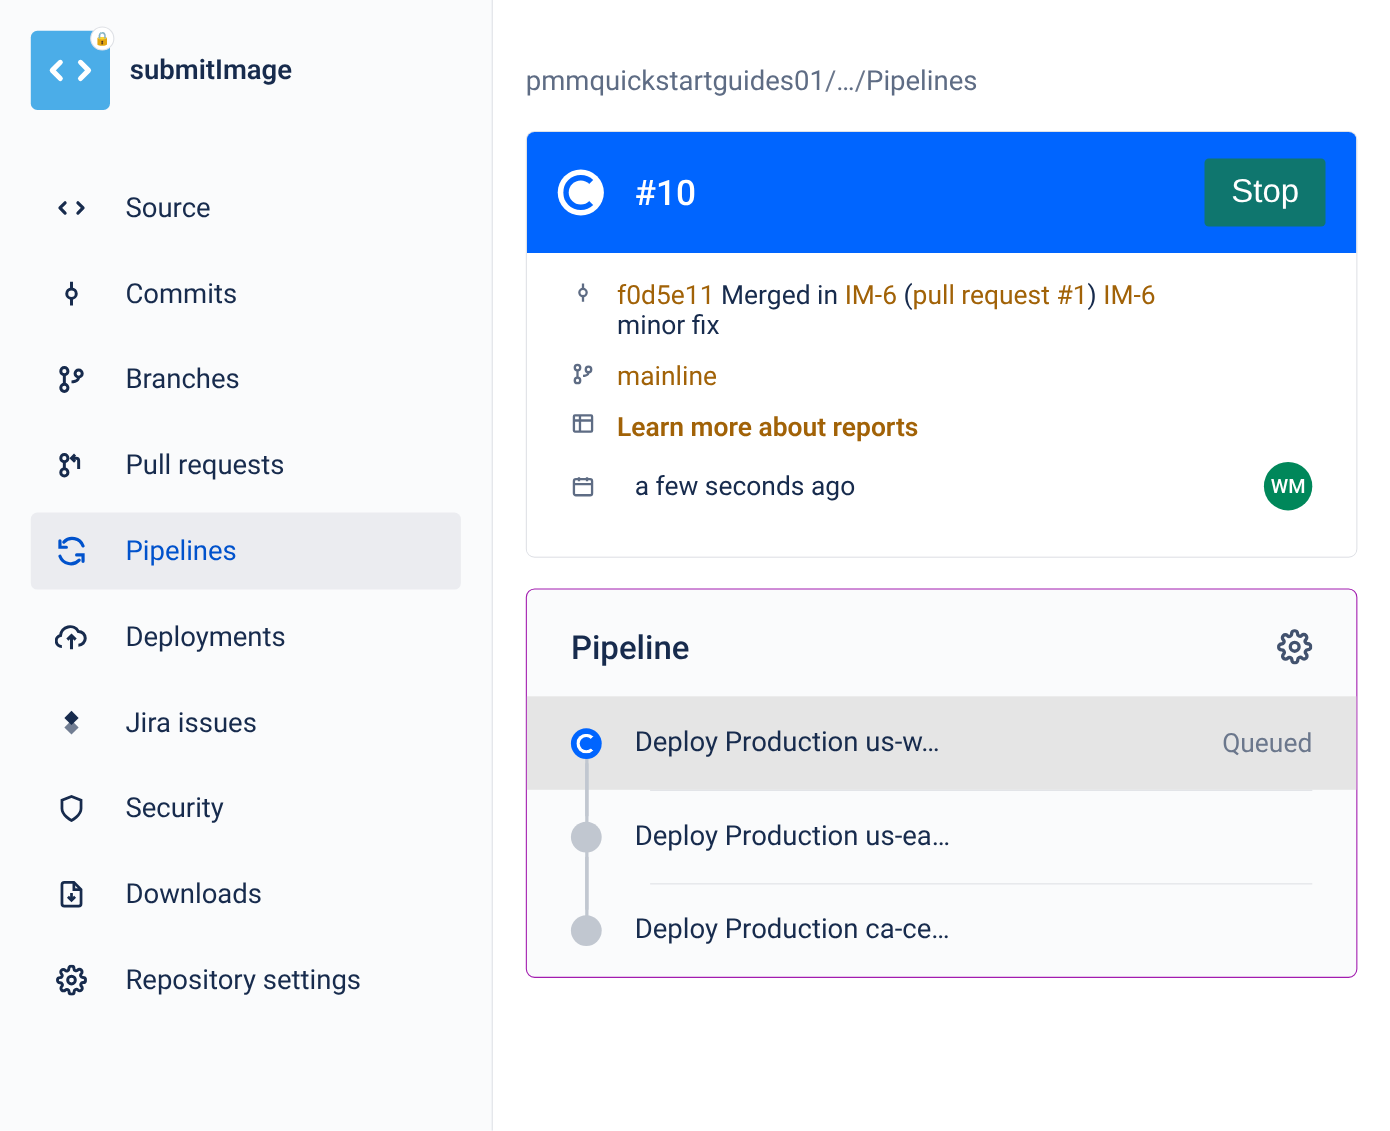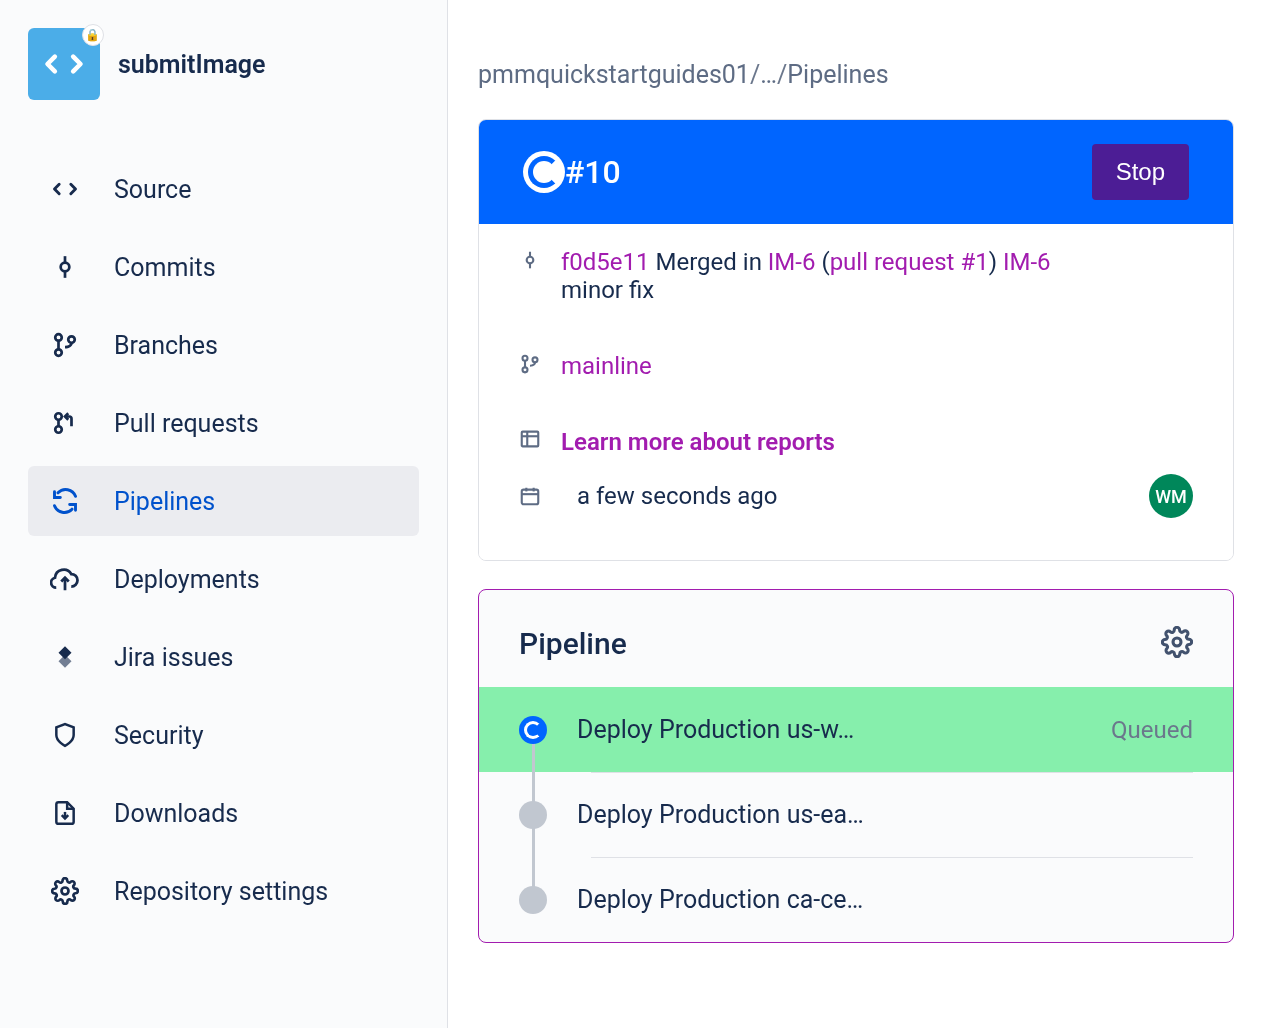--- a/index.html
+++ b/index.html
@@ -95,21 +95,22 @@
   border: 1px solid #dfe1e6;
   border-radius: 8px;
   overflow: hidden;
   margin-bottom: 28px;
 }
 .pipeline-header {
   background: #0065ff;
   color: #fff;
   display: flex;
   align-items: center;
-  padding: 24px 44px;
+  padding: 24px 28px;
+  gap: 28px;
 }
 .spinner-circle {
   width: 42px;
   height: 42px;
   border-radius: 50%;
   background: #fff;
   display: flex;
   align-items: center;
   justify-content: center;
 }
@@ -117,40 +118,40 @@
   content: "";
   width: 22px;
   height: 22px;
   border-radius: 50%;
   border: 5px solid #0065ff;
   border-right-color: #fff;
   border-bottom-color: #0065ff;
 }
 .pipeline-title { font-size: 32px; font-weight: 500; flex: 1; }
 .stop-btn {
-  background: #4c1d95;
+  background: #0f766e;
   color: #fff;
   border: none;
-  font-size: 24px;
+  font-size: 30px;
   font-weight: 500;
   padding: 14px 24px;
   border-radius: 4px;
   cursor: pointer;
 }
 .pipeline-body { background: #fff; padding: 24px 40px; }
 .info-row {
   display: flex;
   align-items: baseline;
   gap: 20px;
   font-size: 24px;
   margin-bottom: 18px;
   color: #172b4d;
 }
 .info-row .icon { color: #5e6c84; flex-shrink: 0; width: 22px; display:flex; align-items:center; justify-content:center;}
-.link { color: #a21caf; cursor: pointer; margin-top: 30px; }
+.link { color: #a16207; cursor: pointer; }
 .link.bold { font-weight: 600; }
 .avatar {
   width: 44px;
   height: 44px;
   border-radius: 50%;
   background: #00875a;
   color: #fff;
   display: flex;
   align-items: center;
   justify-content: center;
@@ -176,21 +177,21 @@
 .gear-btn { background: none; border: none; cursor: pointer; color: #42526e; }
 .steps-list { list-style: none; }
 .step-item {
   display: flex;
   align-items: center;
   gap: 30px;
   padding: 28px 40px;
   font-size: 25px;
   position: relative;
 }
-.step-item.active { background: #86efac; }
+.step-item.active { background: #e5e5e5; }
 .step-status {
   width: 28px;
   height: 28px;
   border-radius: 50%;
   flex-shrink: 0;
   position: relative;
   z-index: 1;
 }
 .step-status.running {
   background: #0065ff;

